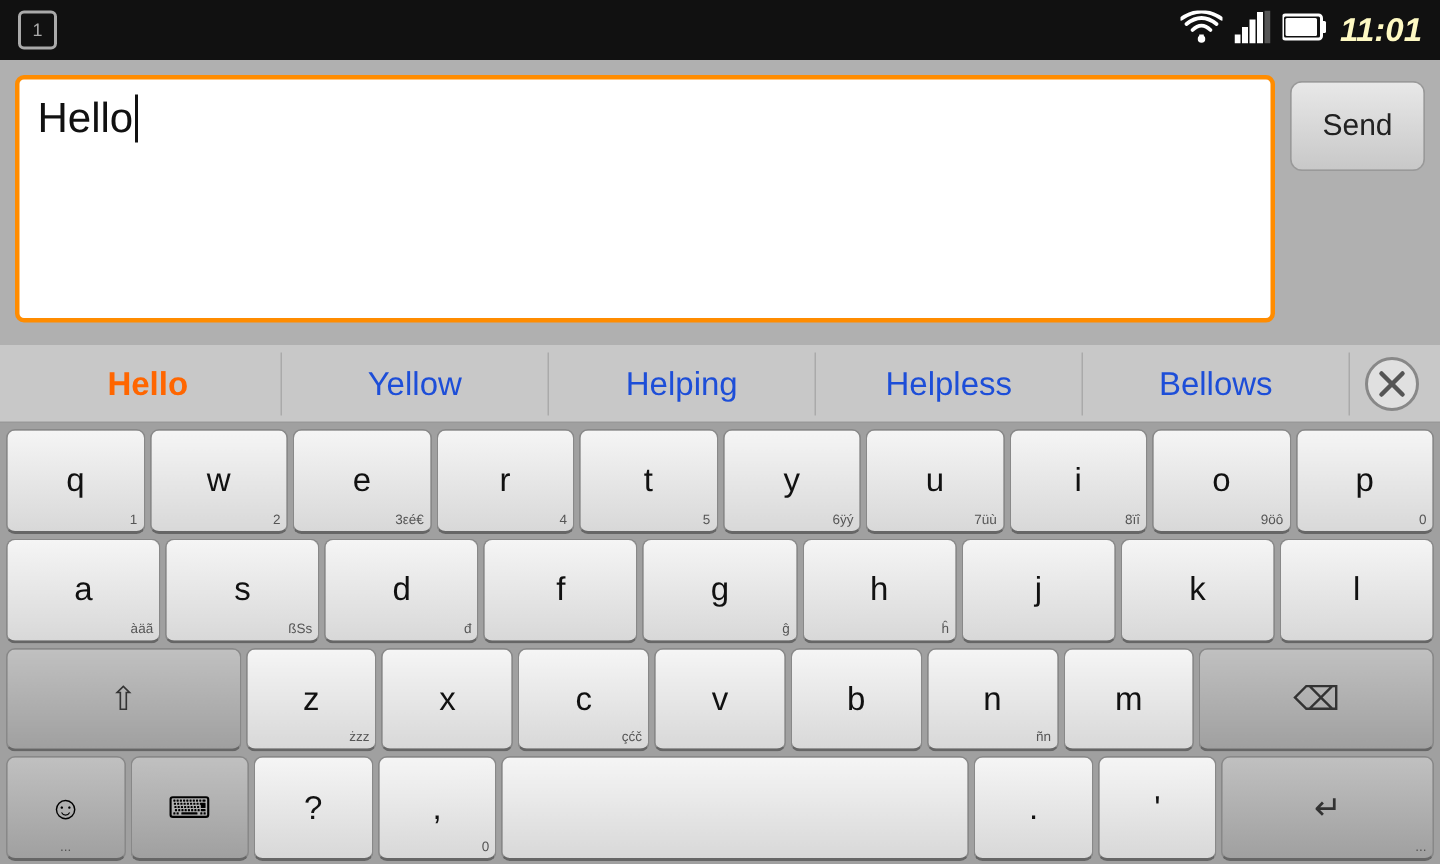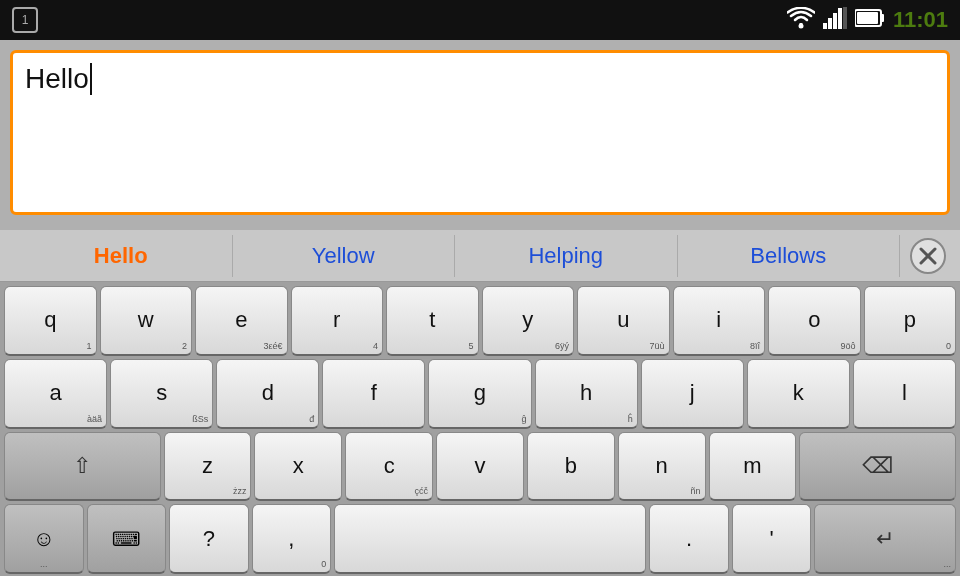--- a/index.html
+++ b/index.html
@@ -39,23 +39,24 @@
       height: 26px;
       border: 2px solid #aaa;
       border-radius: 4px;
       display: flex;
       align-items: center;
       justify-content: center;
       color: #aaa;
       font-size: 12px;
     }
     .time-text {
-      color: #4d7c0f;
+      color: #fef9c3;
       font-size: 22px;
       font-weight: bold;
+      font-style: italic;
     }
 
     
     #message-area {
       width: 100%;
       background: #b0b0b0;
       padding: 10px;
       display: flex;
       align-items: flex-start;
       gap: 10px;
@@ -250,26 +251,28 @@
     </div>
     <span class="time-text">11:01</span>
   </div>
 </div>
 
 <div id="message-area">
   <div id="text-input-box">
     <span class="cursor-text">Hello</span>
       <span class="cursor"></span>
   </div>
+  <button id="send-button">Send</button>
 </div>
 
 <div id="suggestion-bar">
   <div class="suggestion-item active">Hello</div>
   <div class="suggestion-item">Yellow</div>
   <div class="suggestion-item">Helping</div>
+  <div class="suggestion-item">Helpless</div>
   <div class="suggestion-item">Bellows</div>
   <div class="suggestion-close">
     <svg viewBox="0 0 36 36" fill="none">
       <circle cx="18" cy="18" r="17" stroke="#888" stroke-width="2" fill="#e0e0e0"></circle>
       <line x1="11" y1="11" x2="25" y2="25" stroke="#555" stroke-width="3" stroke-linecap="round"></line>
       <line x1="25" y1="11" x2="11" y2="25" stroke="#555" stroke-width="3" stroke-linecap="round"></line>
     </svg>
   </div>
 </div>
 

